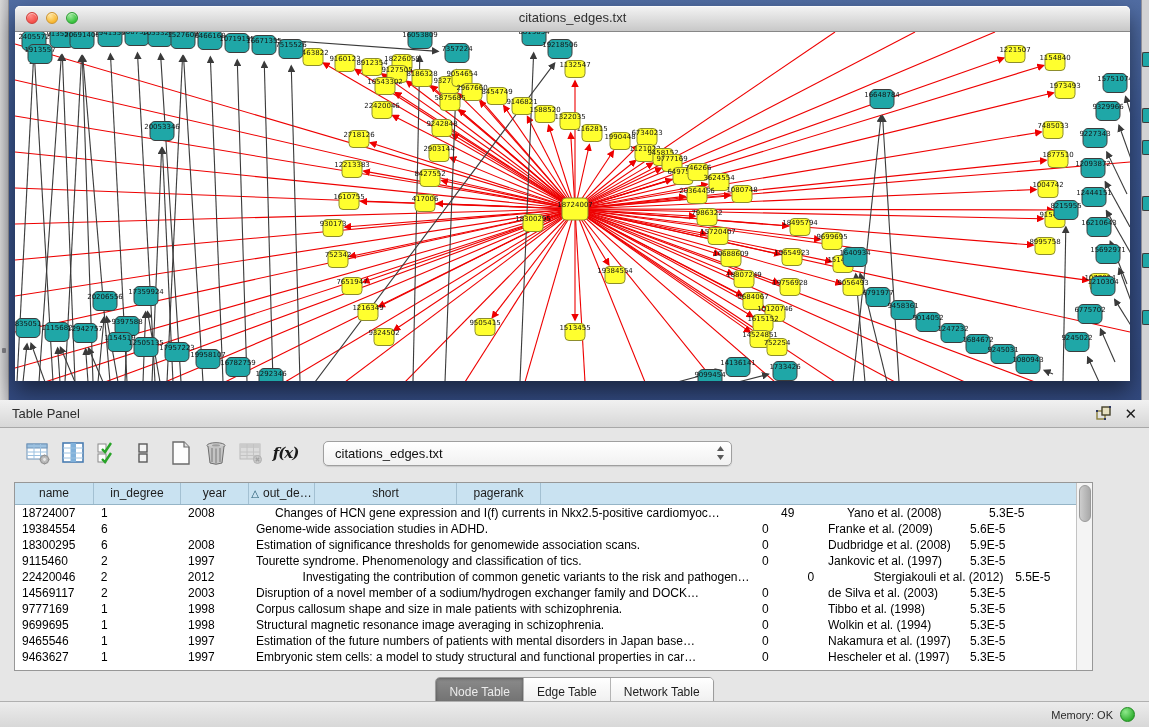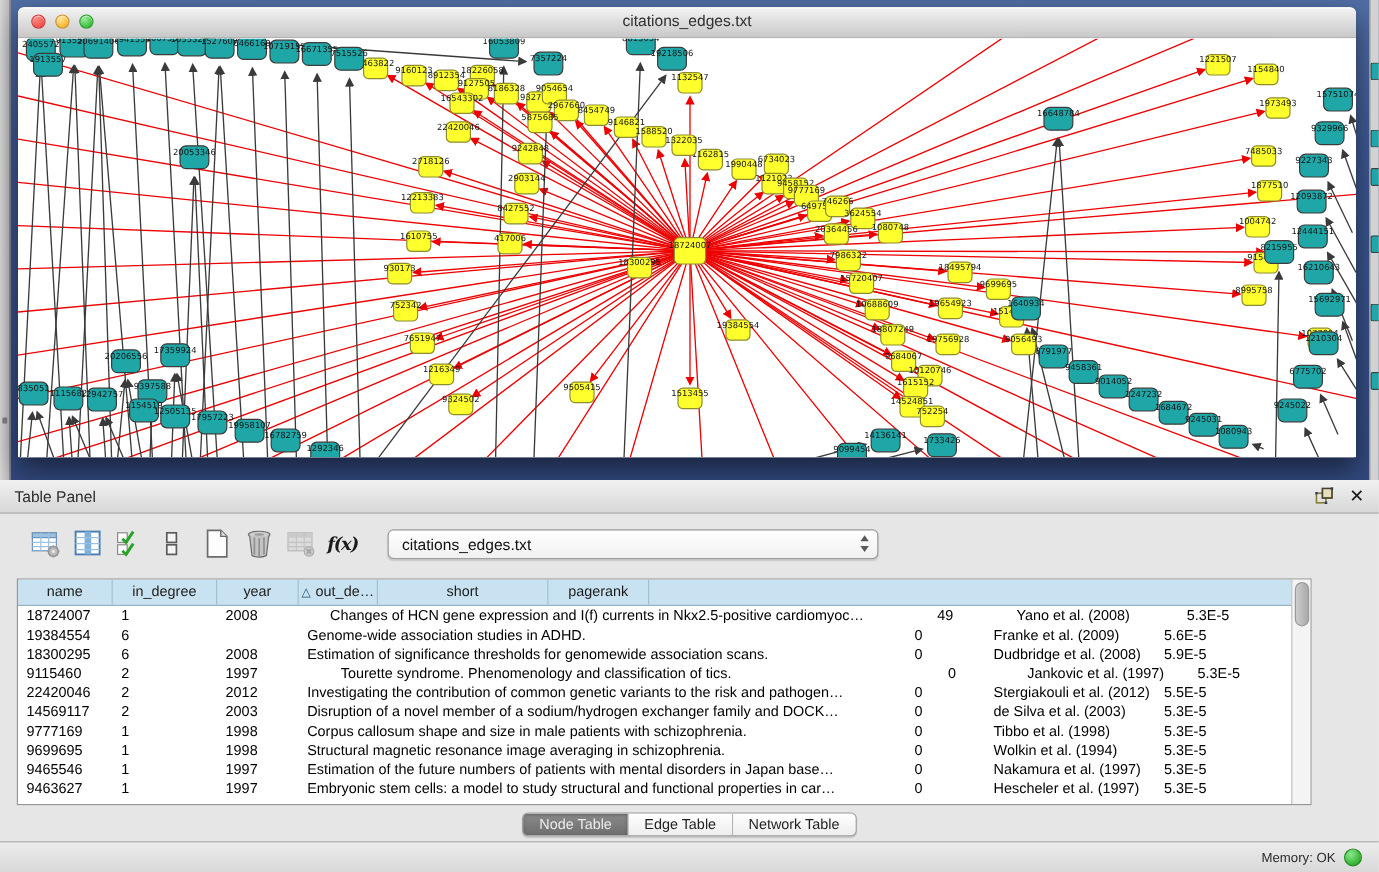--- a/index.html
+++ b/index.html
@@ -58,21 +58,21 @@
   .trow{display:flex;height:16px;}
   .td{box-sizing:border-box;font-size:12px;color:#000;line-height:16px;white-space:nowrap;
       overflow:hidden;padding-left:7px;}
   .vscroll{position:absolute;top:0;right:0;bottom:0;width:15px;background:#f4f4f4;border-left:1px solid #c3c3c3;}
   .vthumb{position:absolute;top:2px;left:2px;width:10px;height:35px;border-radius:6px;
     background:linear-gradient(90deg,#cdcdcd,#a9a9a9);border:1px solid #9a9a9a;}
 
   .tabs-row{display:flex;justify-content:center;margin-top:6px;}
   .segmented{display:flex;border:1px solid #9c9c9c;border-radius:5px;overflow:hidden;
     box-shadow:0 1px 1px rgba(0,0,0,.15);}
-  .segment{padding:2px 13px;font-size:12px;color:#1e1e1e;
+  .segment{padding:7px 13px;font-size:12px;color:#1e1e1e;
     background:linear-gradient(180deg,#ffffff,#ededed);border-right:1px solid #b4b4b4;}
   .segment:last-child{border-right:none;}
   .segment.active{background:linear-gradient(180deg,#8b8b8b,#6e6e6e);color:#ececec;
     box-shadow:inset 0 1px 3px rgba(0,0,0,.35);}
 
   .status-bar{position:absolute;left:0;bottom:0;width:1149px;height:26px;
     background:linear-gradient(180deg,#ececec,#d8d8d8);border-top:1px solid #b0b0b0;
     display:flex;align-items:center;justify-content:flex-end;padding-right:14px;box-sizing:border-box;}
   .mem-label{font-size:11px;color:#2a2a2a;margin-right:7px;}
   .mem-dot{width:13px;height:13px;border-radius:50%;
@@ -643,30 +643,30 @@
           <div class="td" style="width: 68px;">2008</div>
           <div class="td" style="width: 506px;">Estimation of significance thresholds for genomewide association scans.</div>
           <div class="td" style="width: 66px;">0</div>
           <div class="td" style="width: 142px;">Dudbridge et al. (2008)</div>
           <div class="td" style="width: 84px;">5.9E-5</div>
         </div>
         <div class="trow">
           <div class="td" style="width: 79px;">9115460</div>
           <div class="td" style="width: 87px;">2</div>
           <div class="td" style="width: 68px;">1997</div>
-          <div class="td" style="width: 506px; margin-left: 28px;">Tourette syndrome. Phenomenology and classification of tics.</div>
+          <div class="td" style="width: 506px;">Tourette syndrome. Phenomenology and classification of tics.</div>
           <div class="td" style="width: 66px;">0</div>
           <div class="td" style="width: 142px;">Jankovic et al. (1997)</div>
           <div class="td" style="width: 84px;">5.3E-5</div>
         </div>
         <div class="trow">
           <div class="td" style="width: 79px;">22420046</div>
           <div class="td" style="width: 87px;">2</div>
           <div class="td" style="width: 68px;">2012</div>
-          <div class="td" style="width: 506px;">Investigating the contribution of common genetic variants to the risk and pathogen…</div>
+          <div class="td" style="width: 506px; margin-left: 47px;">Investigating the contribution of common genetic variants to the risk and pathogen…</div>
           <div class="td" style="width: 66px;">0</div>
           <div class="td" style="width: 142px;">Stergiakouli et al. (2012)</div>
           <div class="td" style="width: 84px;">5.5E-5</div>
         </div>
         <div class="trow">
           <div class="td" style="width: 79px;">14569117</div>
           <div class="td" style="width: 87px;">2</div>
           <div class="td" style="width: 68px;">2003</div>
           <div class="td" style="width: 506px;">Disruption of a novel member of a sodium/hydrogen exchanger family and DOCK…</div>
           <div class="td" style="width: 66px;">0</div>

